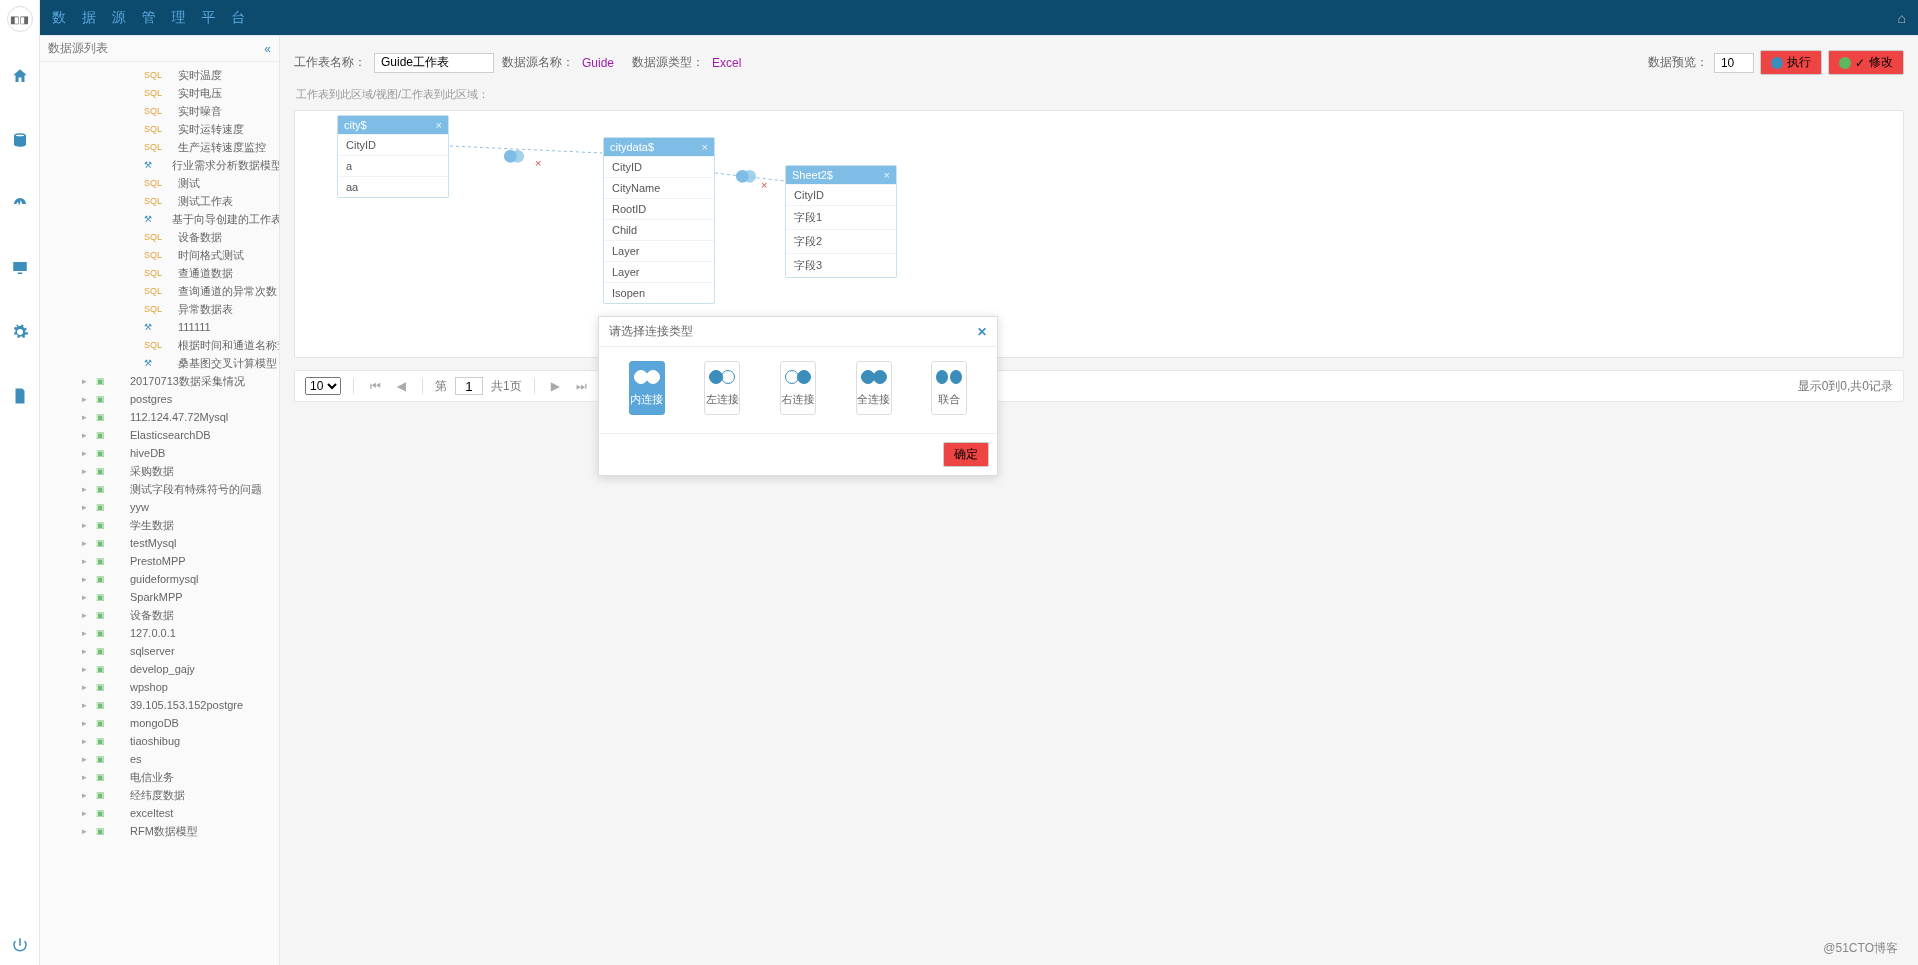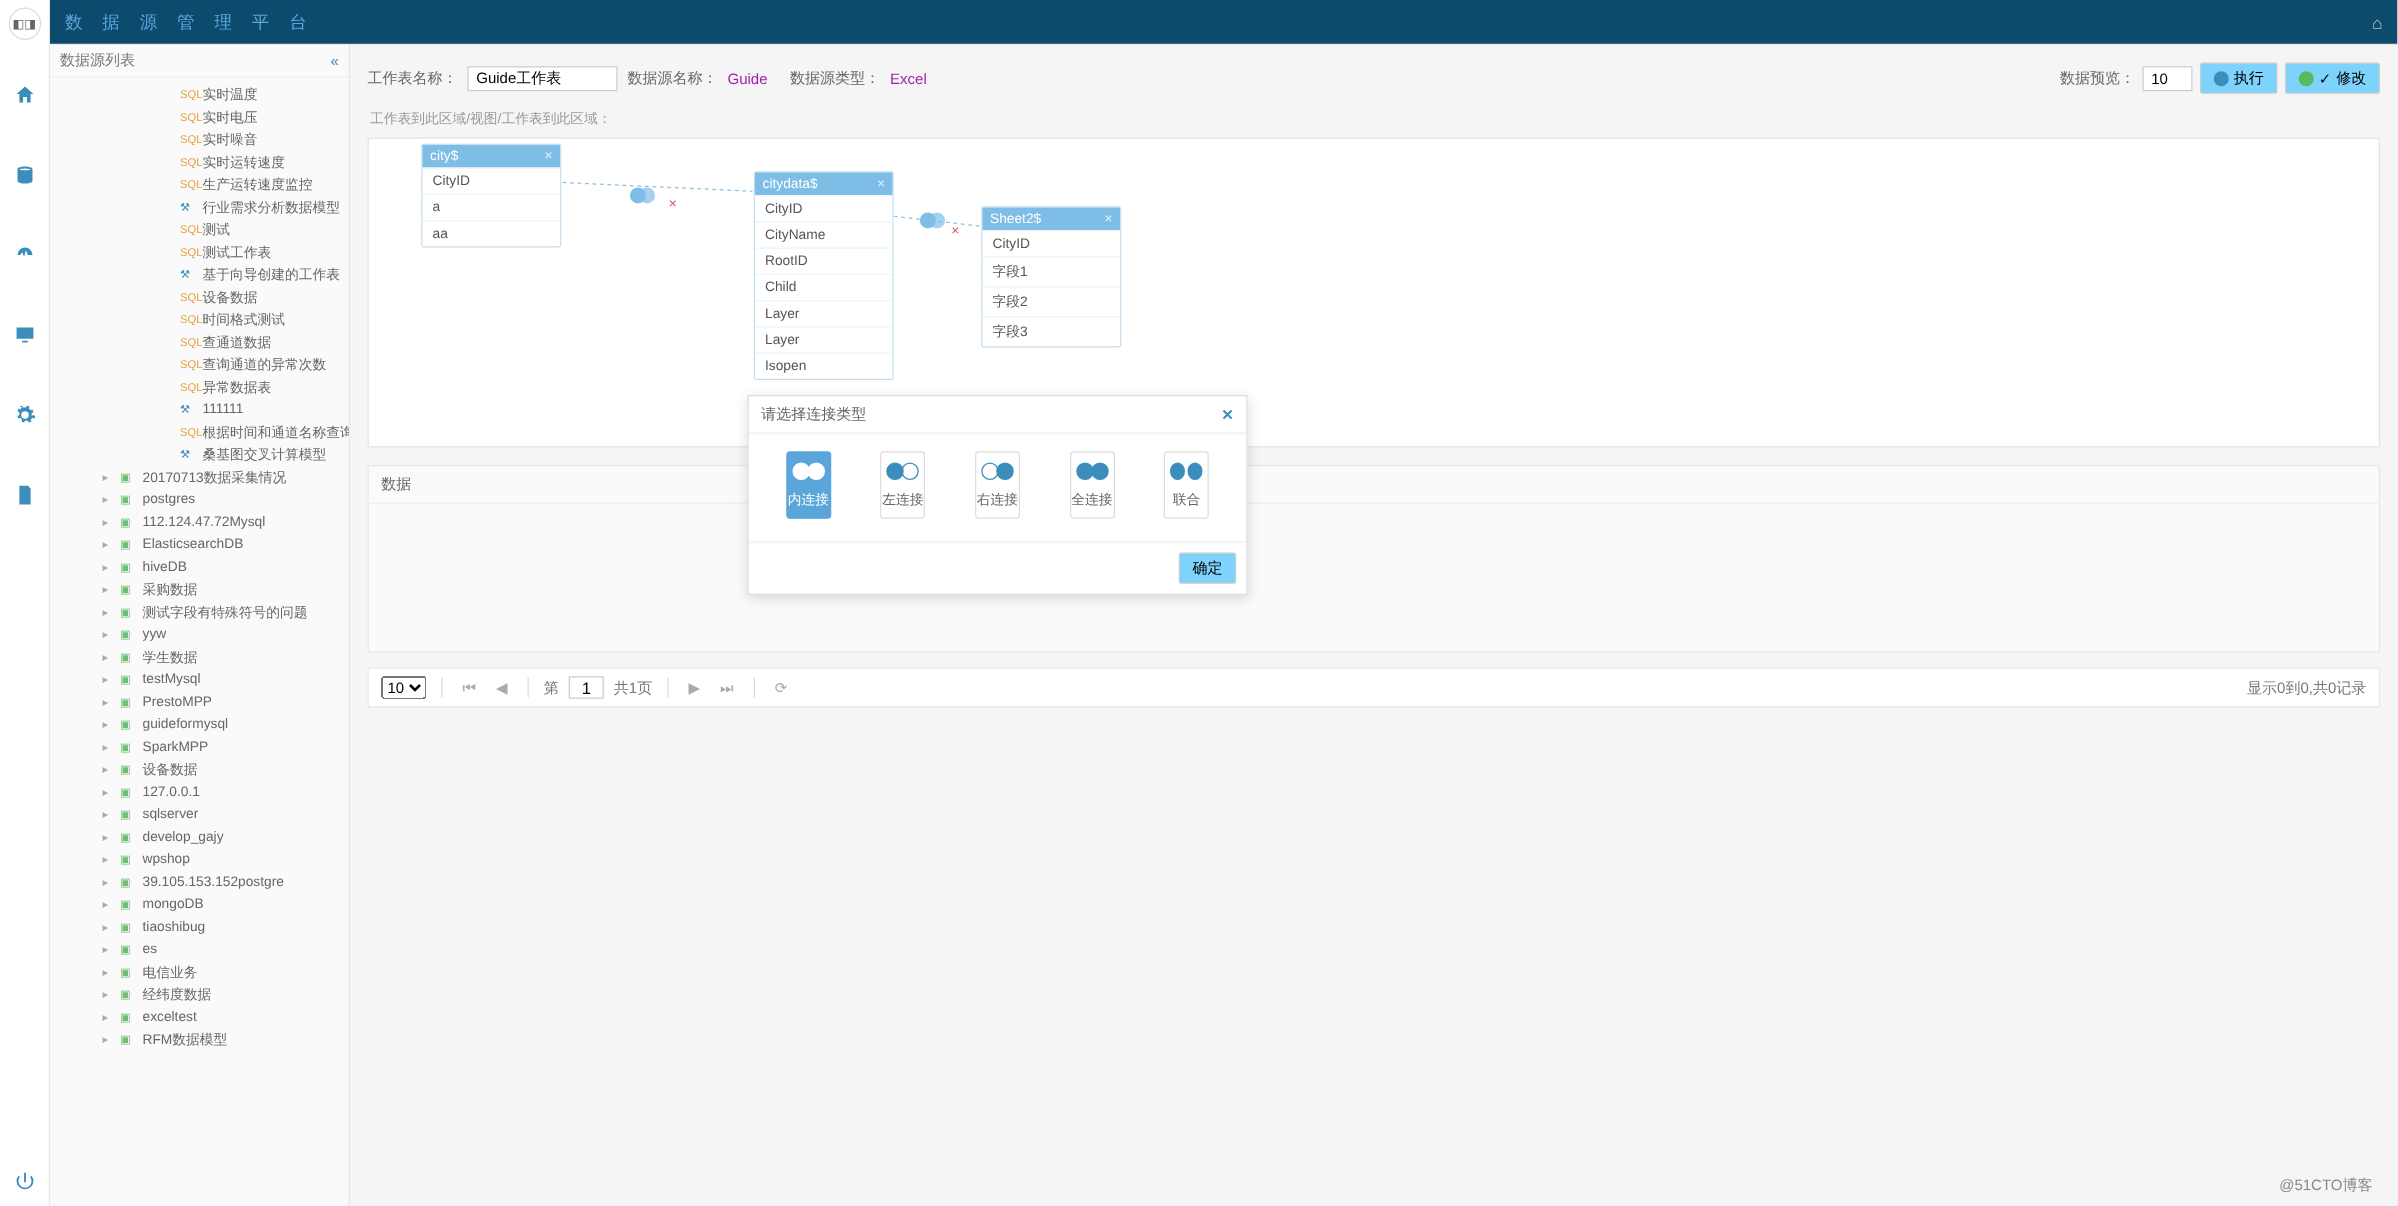--- a/index.html
+++ b/index.html
@@ -14,32 +14,32 @@
 .topbar { height: 36px; background: #0c4a6e; border-bottom: 1px solid #e7e7e7; display: flex; align-items: center; padding: 0 12px; color: #5aa6da; font-size: 14px; letter-spacing: 6px; }
 .topbar .home-right { margin-left: auto; color: #bbb; letter-spacing:0; }
 .body { flex: 1; display: flex; }
 .sidebar { width: 240px; background: #fafafa; border-right: 1px solid #e7e7e7; display: flex; flex-direction: column; }
 .sidebar-head { height: 26px; display: flex; align-items: center; padding: 0 8px; border-bottom: 1px solid #eee; color: #777; }
 .sidebar-head .collapse { margin-left: auto; color: #3c8dbc; cursor: pointer; }
 .tree { flex: 1; overflow: auto; padding: 4px 0 20px 0; }
 .tree-item { display: flex; align-items: center; height: 18px; padding-left: 60px; font-size: 11px; color: #666; white-space: nowrap; cursor: pointer; }
 .tree-item.level2 { padding-left: 104px; }
 .tree-item .caret { width: 10px; color: #aaa; font-size: 9px; margin-left: -18px; margin-right: 4px; }
-.tree-item .ficon { display:inline-block; width:14px; margin-right:4px; font-size:9px; }
+.tree-item .ficon { display:inline-block; width:14px; margin-right:20px; font-size:9px; }
 .ic-sql { color:#e2a23b; }
 .ic-model { color:#3c8dbc; }
 .ic-db { color:#6fbf73; }
 .content { flex: 1; display: flex; flex-direction: column; padding: 10px 14px; overflow: hidden; }
 .toolbar { display: flex; align-items: center; gap: 8px; font-size: 12px; color: #555; padding: 4px 0 10px 0; }
 .toolbar label { color: #666; }
 .toolbar input[type=text] { height: 20px; border: 1px solid #ccc; padding: 0 6px; font-size: 12px; width: 120px; }
 .red { color: #a21caf; }
 .toolbar .right { margin-left: auto; display: flex; align-items: center; gap: 6px; }
 .small-input { width: 40px !important; }
-.btn { border: 1px solid #ccc; background: #7dd3fc; padding: 3px 10px; font-size: 12px; cursor: pointer; border-radius: 2px; display:inline-flex; align-items:center; gap:4px; }
+.btn { border: 1px solid #ccc; background: #ef4444; padding: 3px 10px; font-size: 12px; cursor: pointer; border-radius: 2px; display:inline-flex; align-items:center; gap:4px; }
 .btn .dot { width:12px; height:12px; border-radius:50%; display:inline-block; }
 .btn .dot.blue{ background:#3c8dbc;}
 .btn .dot.green{ background:#5cb85c;}
 .hint { color: #999; font-size: 11px; padding: 2px 0 8px 2px; }
 .canvas-wrap { border: 1px solid #e3e3e3; background: #fff; height: 248px; position: relative; border-radius: 2px; }
 .tbl { position: absolute; width: 112px; border: 1px solid #c8dff0; border-radius: 2px; background: #fff; font-size: 11px; }
 .tbl-head { background: #7dbde6; color: #fff; padding: 3px 6px; display: flex; align-items: center; }
 .tbl-head .x { margin-left: auto; font-size: 11px; cursor: pointer; color: #eaf3fa; }
 .tbl-row { padding: 4px 8px; border-top: 1px solid #eef4f9; color: #555; }
 .join-icon { position: absolute; width: 22px; height: 22px; }
@@ -247,23 +247,20 @@
 
           <div class="join-icon" style="left:440px; top:58px;">
             <svg viewBox="0 0 24 16">
                 <circle cx="8" cy="8" r="7" fill="#7dbde6"></circle>
                 <circle cx="16" cy="8" r="7" fill="#7dbde6" fill-opacity=".7"></circle>
               </svg>
           </div>
           <span class="join-x" style="left:466px; top:68px;">×</span>
         </div>
 
-        <div class="data-sec">
-          <div class="data-sec-head">数据</div>
-        </div>
 
         <div class="pager">
           <select><option>10</option></select>
           <span class="sep"></span>
           <span class="nav">⏮</span>
           <span class="nav">◀</span>
           <span class="sep"></span>
           <span>第</span>
           <input value="1" style="">
           <span>共1页</span>

